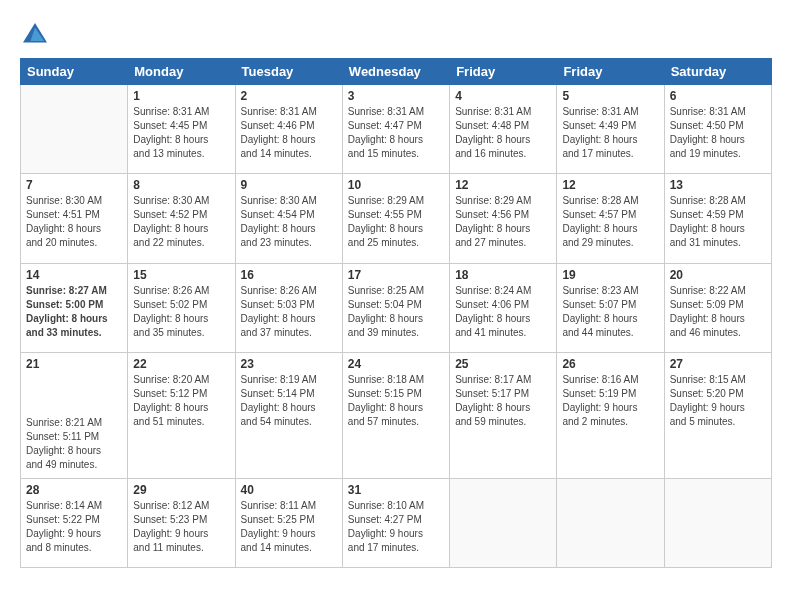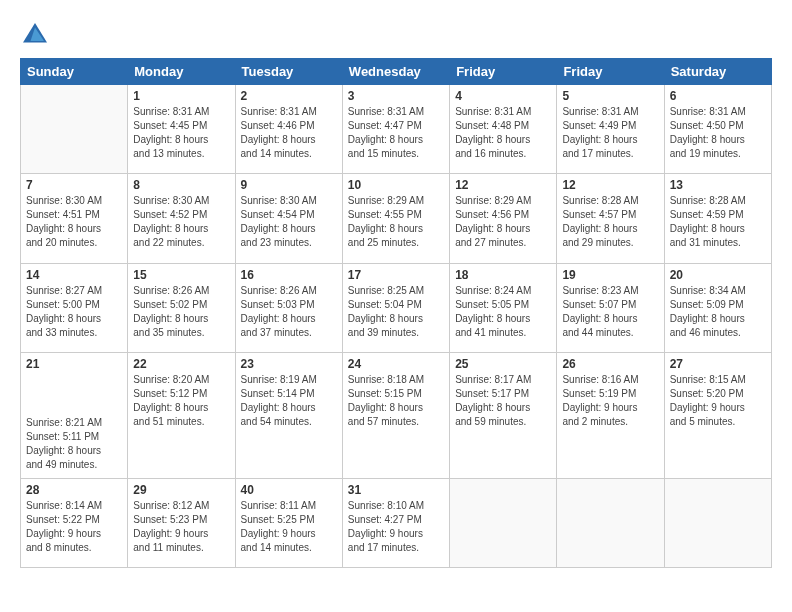--- a/index.html
+++ b/index.html
@@ -220,21 +220,21 @@
             <span class="day-num">13</span>
             <div class="day-info" style="white-space: pre-line;">Sunrise: 8:28 AM
 Sunset: 4:59 PM
 Daylight: 8 hours
 and 31 minutes.</div>
           </td>
         </tr>
         <tr>
           <td>
             <span class="day-num">14</span>
-            <div class="day-info" style="white-space: pre-line;">Sunrise: 8:27 AM
+            <div class="day-info" style="white-space: pre-line; font-weight: bold;">Sunrise: 8:27 AM
 Sunset: 5:00 PM
 Daylight: 8 hours
 and 33 minutes.</div>
           </td>
           <td>
             <span class="day-num">15</span>
             <div class="day-info" style="white-space: pre-line;">Sunrise: 8:26 AM
 Sunset: 5:02 PM
 Daylight: 8 hours
 and 35 minutes.</div>
@@ -249,34 +249,34 @@
           <td>
             <span class="day-num">17</span>
             <div class="day-info" style="white-space: pre-line;">Sunrise: 8:25 AM
 Sunset: 5:04 PM
 Daylight: 8 hours
 and 39 minutes.</div>
           </td>
           <td>
             <span class="day-num">18</span>
             <div class="day-info" style="white-space: pre-line;">Sunrise: 8:24 AM
-Sunset: 5:05 PM
+Sunset: 4:06 PM
 Daylight: 8 hours
 and 41 minutes.</div>
           </td>
           <td>
             <span class="day-num">19</span>
             <div class="day-info" style="white-space: pre-line;">Sunrise: 8:23 AM
 Sunset: 5:07 PM
 Daylight: 8 hours
 and 44 minutes.</div>
           </td>
           <td>
             <span class="day-num">20</span>
-            <div class="day-info" style="white-space: pre-line;">Sunrise: 8:34 AM
+            <div class="day-info" style="white-space: pre-line;">Sunrise: 8:22 AM
 Sunset: 5:09 PM
 Daylight: 8 hours
 and 46 minutes.</div>
           </td>
         </tr>
         <tr>
           <td>
             <span class="day-num">21</span>
             <div class="day-info" style="white-space: pre-line; margin-top: 45px;">Sunrise: 8:21 AM
 Sunset: 5:11 PM

